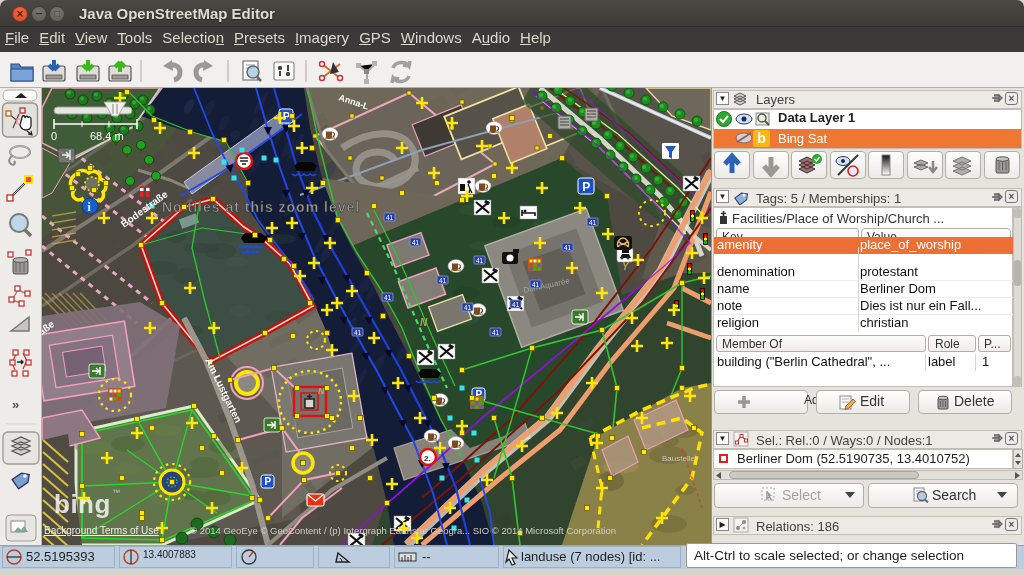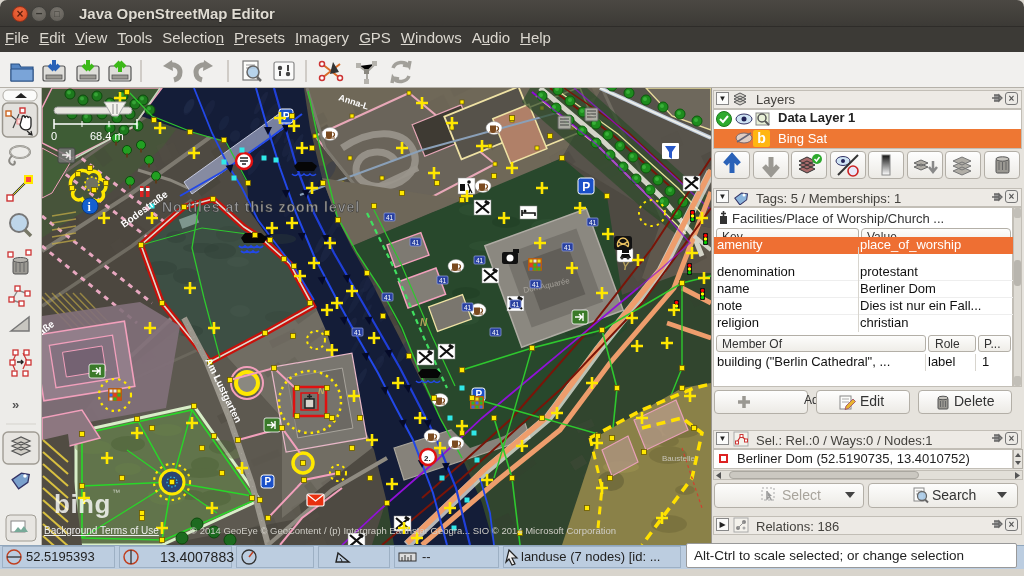--- a/index.html
+++ b/index.html
@@ -1660,21 +1660,21 @@
     <circle cx="9" cy="9" r="7" fill="none" stroke="#c04020" stroke-width="1.5"></circle>
     <line x1="2" y1="9" x2="16" y2="9" stroke="#333" stroke-width="1.3"></line>
   </svg>
 <div class="abs" style="left:26px;top:549px;font-size:13px;color:#222;text-align:right;">52.5195393</div>
 
 <div class="abs" style="left:119px;top:546px;width:113px;height:22px;background:#bccde0;border:1px solid #9db0c4;"></div>
 <svg class="abs" style="left:122px;top:548px" width="18" height="18">
     <circle cx="9" cy="9" r="7" fill="none" stroke="#c04020" stroke-width="1.5"></circle>
     <line x1="9" y1="2" x2="9" y2="16" stroke="#333" stroke-width="1.3"></line>
   </svg>
-<div class="abs" style="left:143px;top:549px;font-size:14px;color:#222;margin-left:17px;">13.4007883</div>
+<div class="abs" style="left:143px;top:549px;font-size:10px;color:#222;">13.4007883</div>
 
 <div class="abs" style="left:236px;top:546px;width:78px;height:22px;background:#bccde0;border:1px solid #9db0c4;"></div>
 <svg class="abs" style="left:240px;top:548px" width="18" height="18">
     <circle cx="9" cy="9" r="7" fill="none" stroke="#333" stroke-width="1.3"></circle>
     <line x1="9" y1="9" x2="13" y2="4" stroke="#c04020" stroke-width="1.5"></line>
   </svg>
 
 <div class="abs" style="left:318px;top:546px;width:72px;height:22px;background:#bccde0;border:1px solid #9db0c4;"></div>
 <svg class="abs" style="left:334px;top:549px" width="18" height="16">
     <path d="M2 13 h13 l-11 -9 z" fill="none" stroke="#222" stroke-width="1.4"></path>

